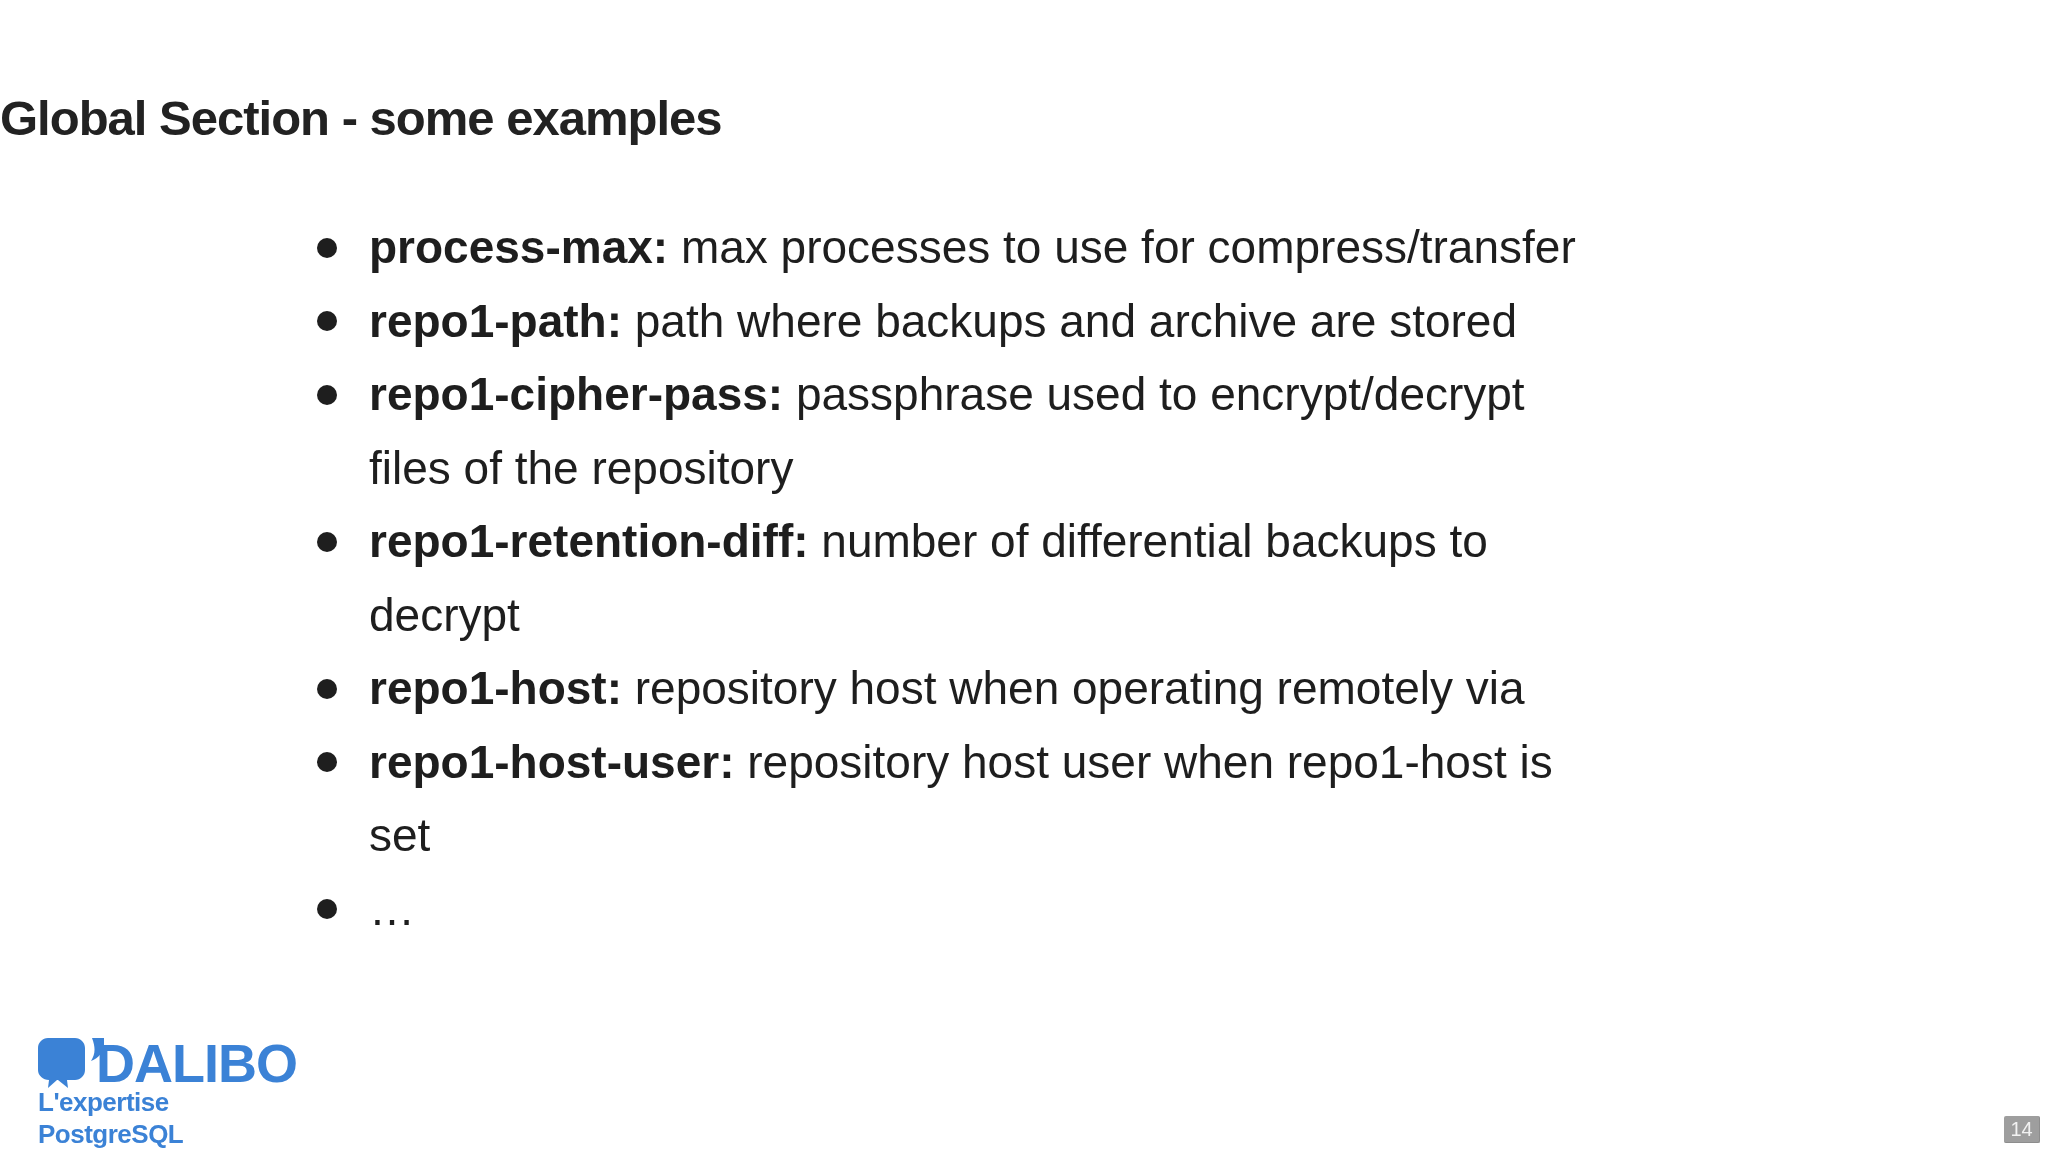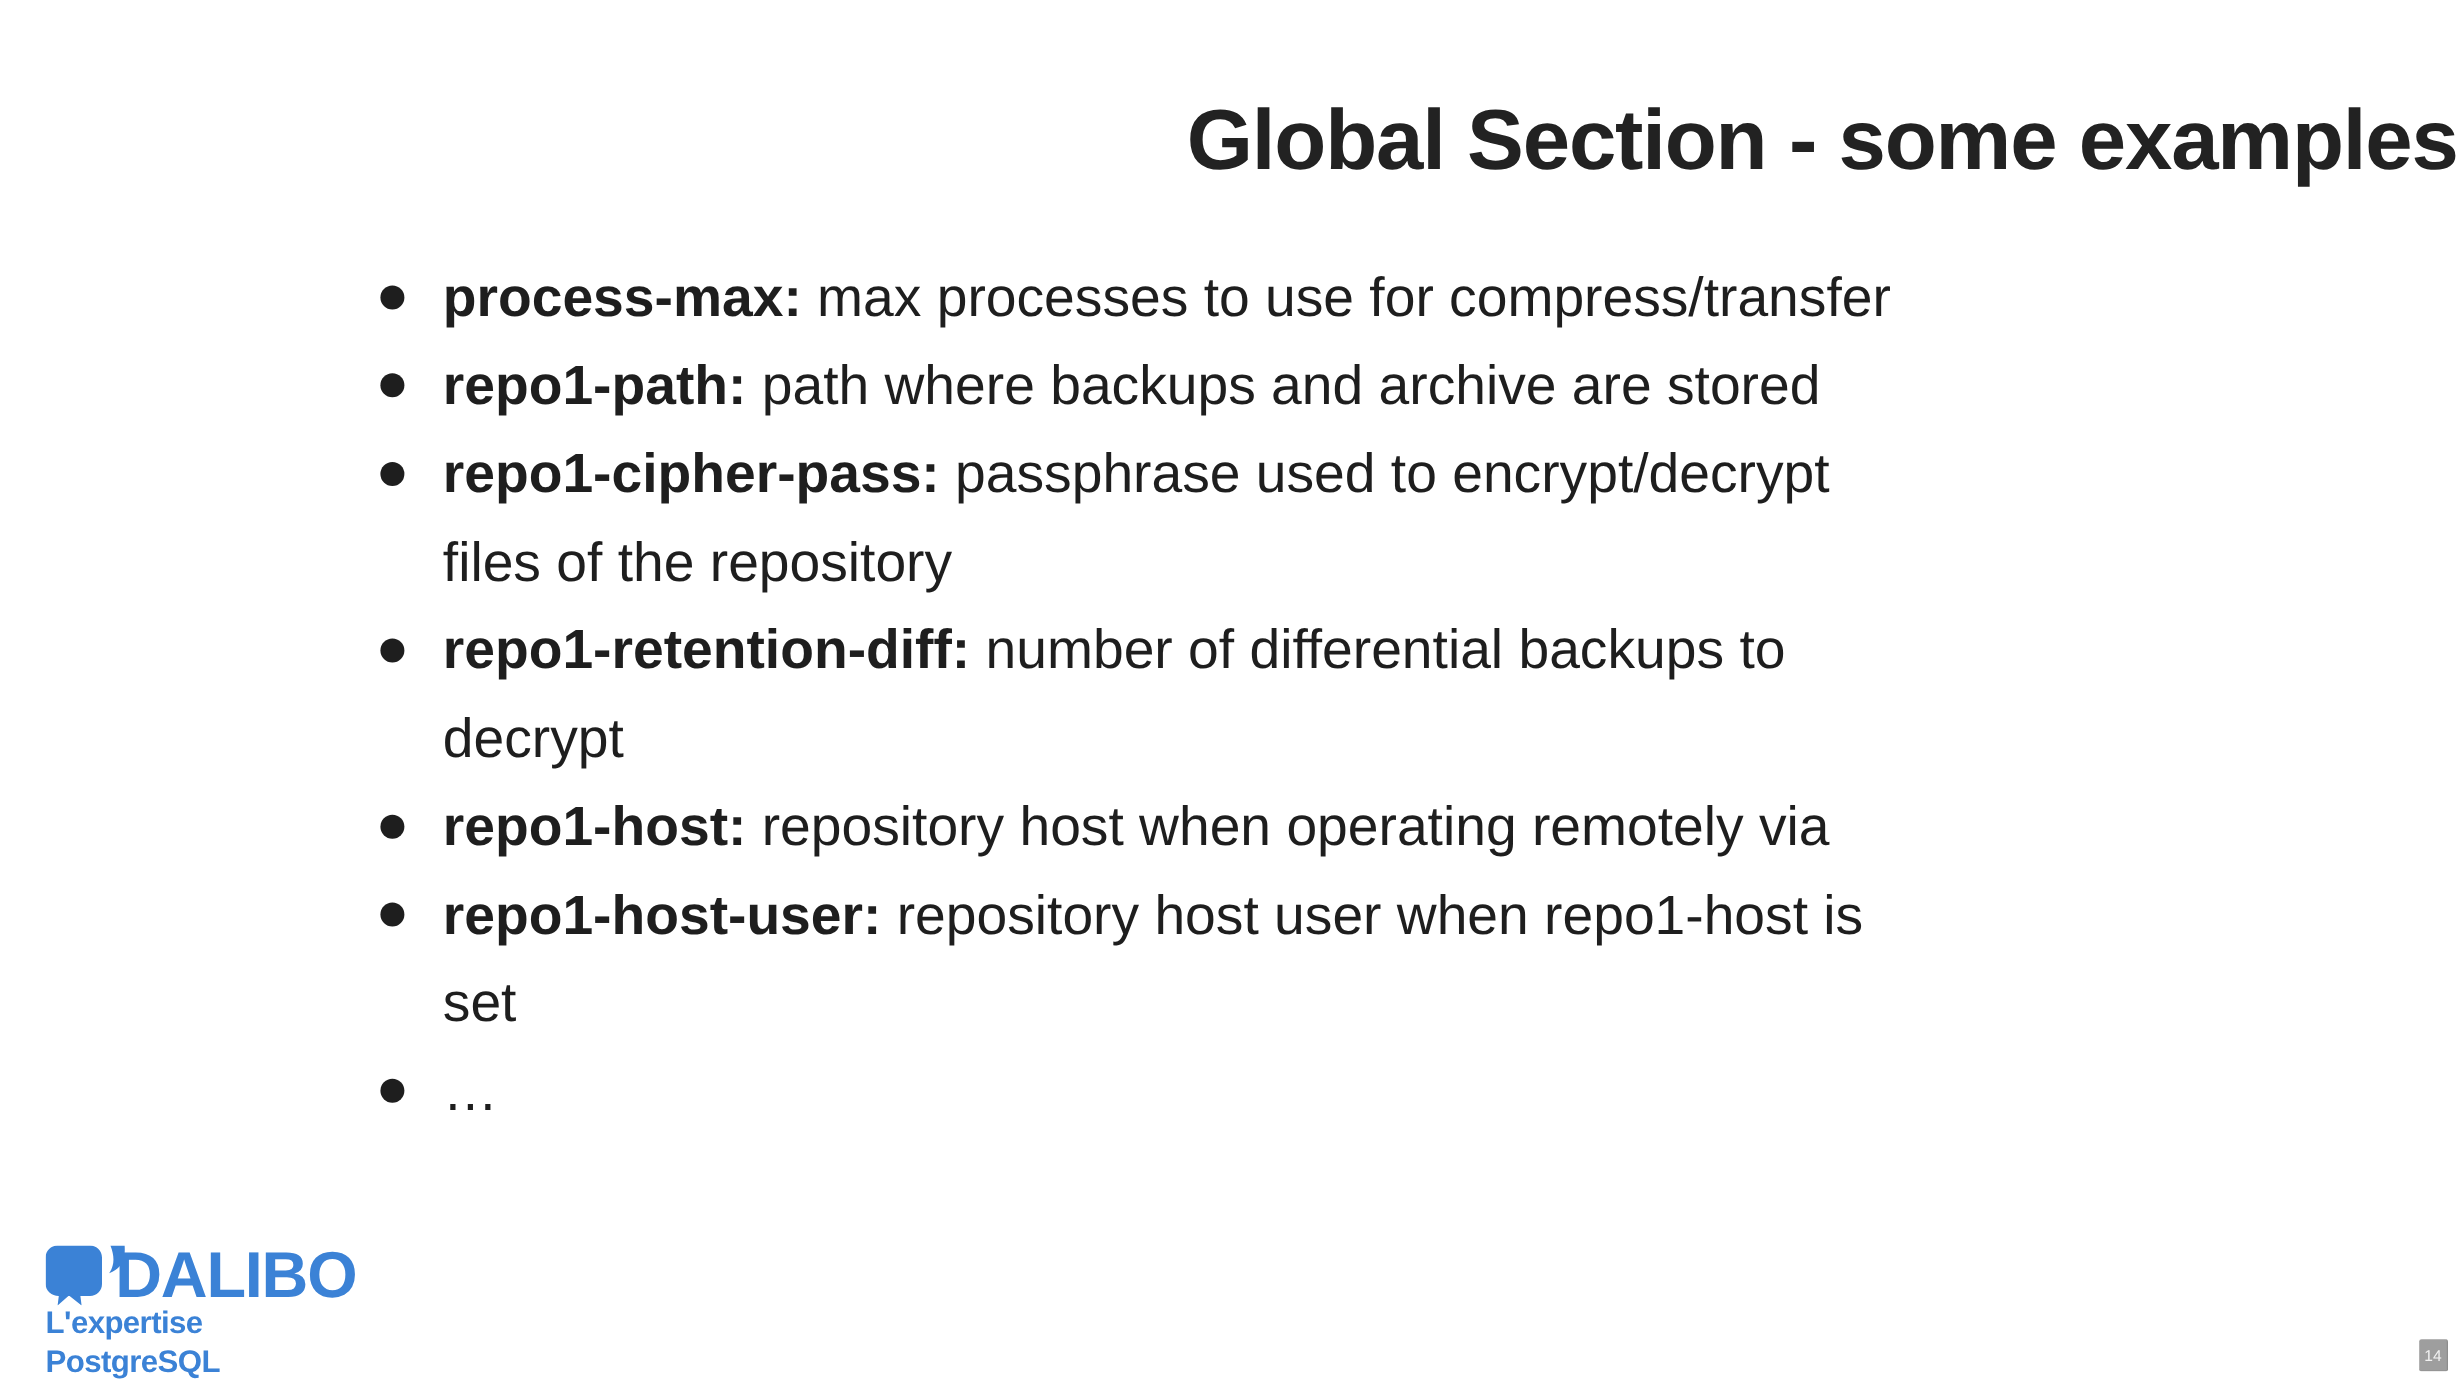--- a/index.html
+++ b/index.html
@@ -9,21 +9,21 @@
     --badge-text:#f2f2f2;
   }
   *{box-sizing:border-box;margin:0;padding:0}
   html,body{width:2048px;height:1152px;background:#ffffff;overflow:hidden;
     font-family:"Liberation Sans", sans-serif;}
   .slide{position:relative;width:2048px;height:1152px;background:#fff;}
 
   
   .title{
     position:absolute;top:82px;left:0;width:100%;
-    text-align:right;font-size:71px;line-height:72px;font-weight:700;
+    text-align:left;font-size:49px;line-height:72px;font-weight:700;
     color:#222;letter-spacing:-1px;
   }
 
   
   .bullets{
     position:absolute;left:317px;top:211px;width:1420px;
     list-style:none;
   }
   .bullets li{
     position:relative;padding-left:52px;
@@ -47,23 +47,23 @@
     letter-spacing:-1px;
   }
   .logo-tag{
     position:absolute;left:38px;top:1086px;
     font-size:26px;line-height:32px;font-weight:700;color:var(--blue);
     letter-spacing:-0.5px;
   }
 
   
   .badge{
-    position:absolute;right:8px;bottom:9px;width:24px;height:27px;
+    position:absolute;right:8px;bottom:9px;width:36px;height:27px;
     background:var(--badge-bg);color:var(--badge-text);
-    font-size:13px;line-height:27px;text-align:center;border-radius:2px;
+    font-size:20px;line-height:27px;text-align:center;border-radius:2px;
     border-right:1px solid #8d8d8d;border-bottom:1px solid #8d8d8d;
   }
 </style>
 </head>
 <body>
 
 <div class="slide">
 
   <h1 class="title">Global Section - some examples</h1>
 

